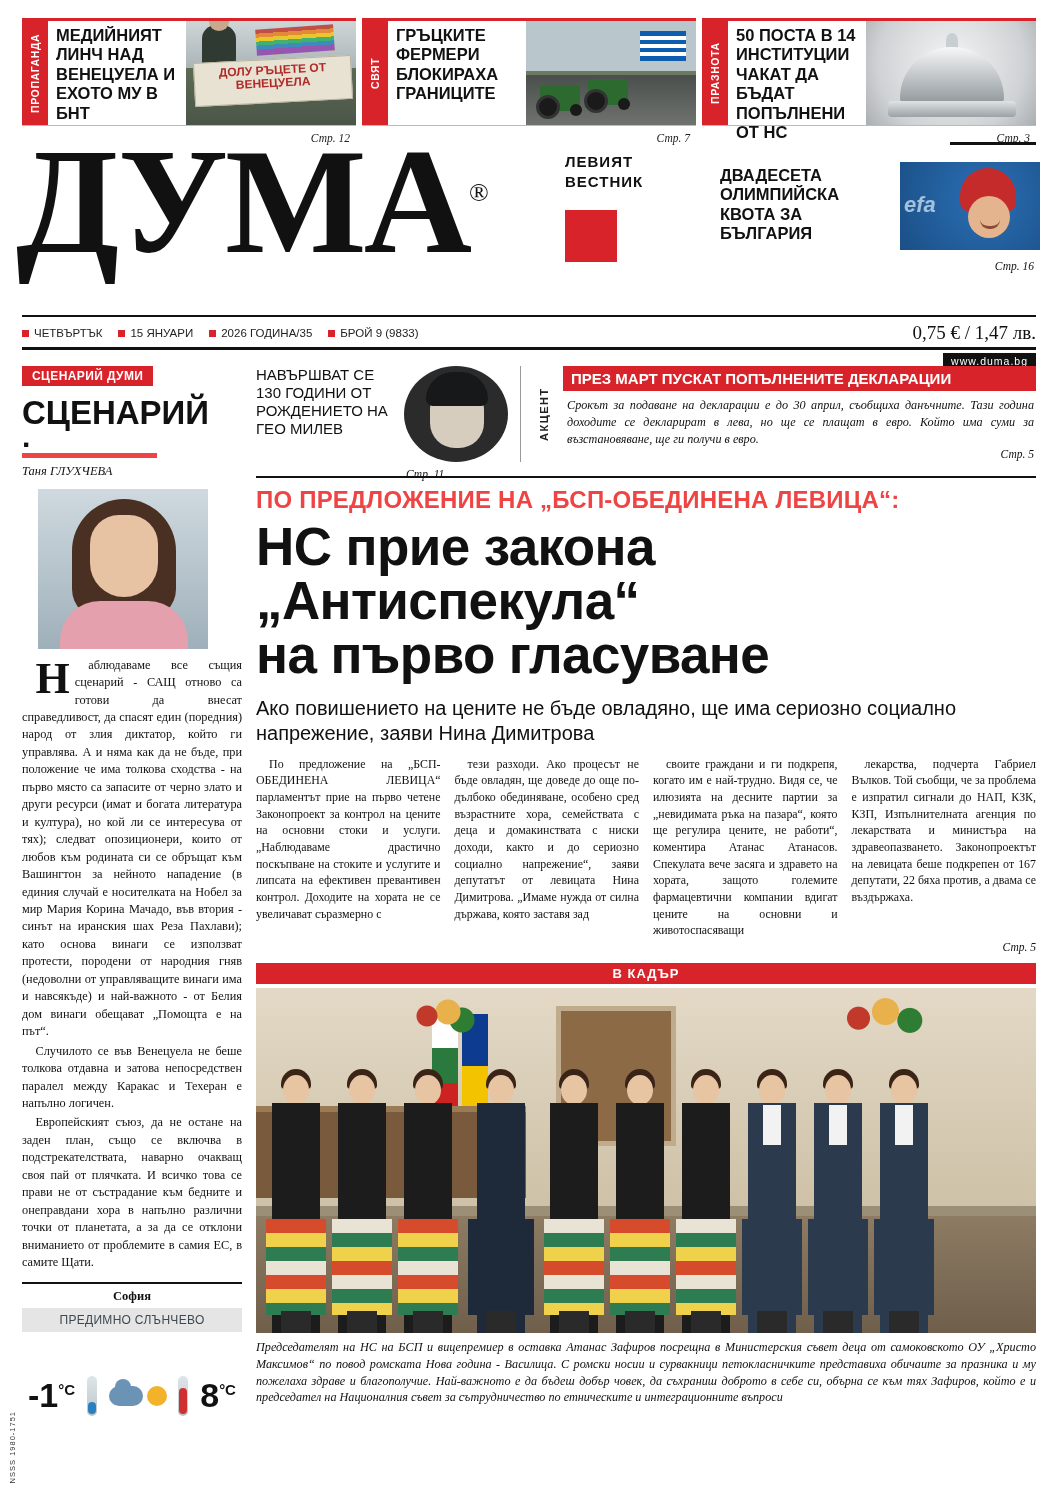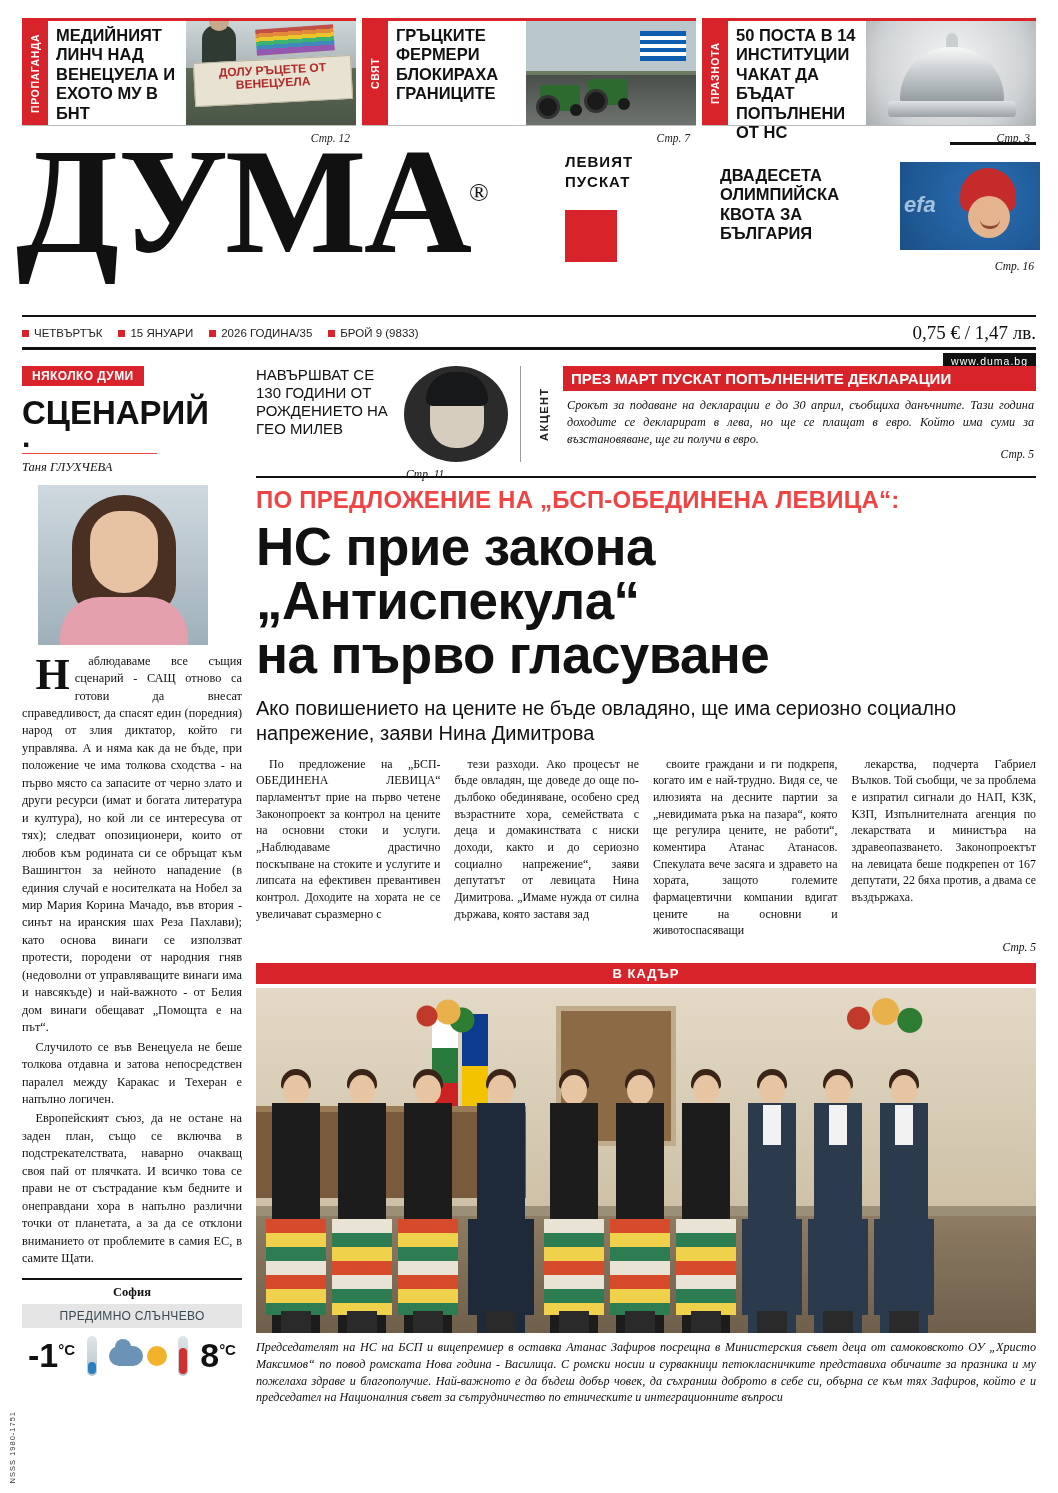--- a/index.html
+++ b/index.html
@@ -174,21 +174,21 @@
     font-family:"Liberation Sans", sans-serif; font-weight:bold; font-size:12px;
     padding: 3px 10px; letter-spacing:.4px;
   }
   .ed-title {
     font-family:"Liberation Sans", sans-serif; font-weight:bold;
     font-size: 33px; line-height: 1.05; margin: 10px 0 0 0; color:#111;
   }
   .ed-dot { font-size: 30px; line-height:.4; }
   .ed-author {
     font-style: italic; font-size: 12.5px; margin-top: 10px; padding-top:6px;
-    border-top:1px solid #ef4444; width: 135px;
+    border-top:5px solid #ef4444; width: 135px;
   }
   .ed-photo {
     width: 170px; height: 160px; margin: 10px 0 8px 16px;
     background: linear-gradient(#cfd9df,#9fb0ba);
     position:relative; overflow:hidden;
   }
   .ed-photo .hair { position:absolute; left:34px; top:10px; width:104px; height:120px; background:#4a2f23; border-radius:52px 52px 30px 30px; }
   .ed-photo .face { position:absolute; left:52px; top:26px; width:68px; height:82px; background:#e7c3a4; border-radius:34px 34px 40px 40px; }
   .ed-photo .top  { position:absolute; left:22px; bottom:0; width:128px; height:48px; background:#e4a0ad; border-radius:40px 40px 0 0; }
 
@@ -200,21 +200,21 @@
   .ed-body p + p { margin-top: 2px; }
 
   .weather {
     margin-top: 10px; border-top: 2px solid #111;
   }
   .weather .city { text-align:center; font-weight:bold; font-size:12.5px; padding:5px 0 4px; }
   .weather .cond {
     background:#e5e5e5; text-align:center; font-family:Liberation Sans, sans-serif;
     font-size: 12px; color:#3b4a52; padding: 5px 15px; letter-spacing:.3px;
   }
-  .weather .row { display:flex; align-items:center; justify-content:space-between; padding: 8px 6px 0; }
+  .weather .row { display:flex; align-items:center; justify-content:space-between; padding: 8px 6px 0; margin-top: 36px; }
   .weather .temp { font-family:"Liberation Sans", sans-serif; font-size: 34px; font-weight:bold; }
   .weather .temp sup { font-size: 15px; vertical-align: super; }
   .thermo { width:10px; height:40px; background:linear-gradient(#dfe6e9,#b9c4c9); border-radius:6px; position:relative; }
   .thermo.cold::after{ content:""; position:absolute; left:1px; bottom:2px; width:8px; height:12px; background:#2a7fc1; border-radius:5px;}
   .thermo.warm::after{ content:""; position:absolute; left:1px; bottom:2px; width:8px; height:26px; background:#cf3030; border-radius:5px;}
   .wicons { display:flex; gap:4px; align-items:center; }
   .cloud { width:34px; height:20px; background:#6b93b5; border-radius:12px; position:relative; }
   .cloud::before{content:"";position:absolute;left:6px;top:-7px;width:16px;height:16px;background:#6b93b5;border-radius:50%;}
   .sun { width:20px; height:20px; background:#f2b229; border-radius:50%; }
 
@@ -360,21 +360,21 @@
     <div class="teaser-page">Стр. 3</div>
   </div>
 </div>
 
 <div class="masthead">
   <div class="logo-wrap">
     <div class="logo"><span>ДУМА</span><span class="reg">®</span></div>
   </div>
   <div class="logo-sub">
     <div>ЛЕВИЯТ</div>
-    <div>ПУСКАТ</div>
+    <div>ВЕСТНИК</div>
   </div>
   <div class="red-square"></div>
 
   <div class="olymp">
     <div class="bar"></div>
     <div class="olymp-text">ДВАДЕСЕТА ОЛИМПИЙСКА КВОТА ЗА БЪЛГАРИЯ</div>
     <div class="olymp-photo">
       <div class="txt">efa</div>
       <div class="helmet"></div>
       <div class="face"></div>
@@ -392,21 +392,21 @@
   <span class="slot"><span class="sq"></span><span>БРОЙ 9 (9833)</span></span>
   <span class="price">0,75 € / 1,47 лв.</span>
 </div>
 <div class="mast-rule2">
   <div class="site">www.duma.bg</div>
 </div>
 
 <div class="content">
 
   <div class="col-left">
-    <div class="kicker-box">НЯКОЛКО ДУМИ</div>
+    <div class="kicker-box">СЦЕНАРИЙ ДУМИ</div>
     <div class="ed-title">
       <div>СЦЕНАРИЙ</div>
       <div class="ed-dot">.</div>
     </div>
     <div class="ed-author">Таня ГЛУХЧЕВА</div>
 
     <div class="ed-photo">
       <div class="hair"></div>
       <div class="face"></div>
       <div class="top"></div>

